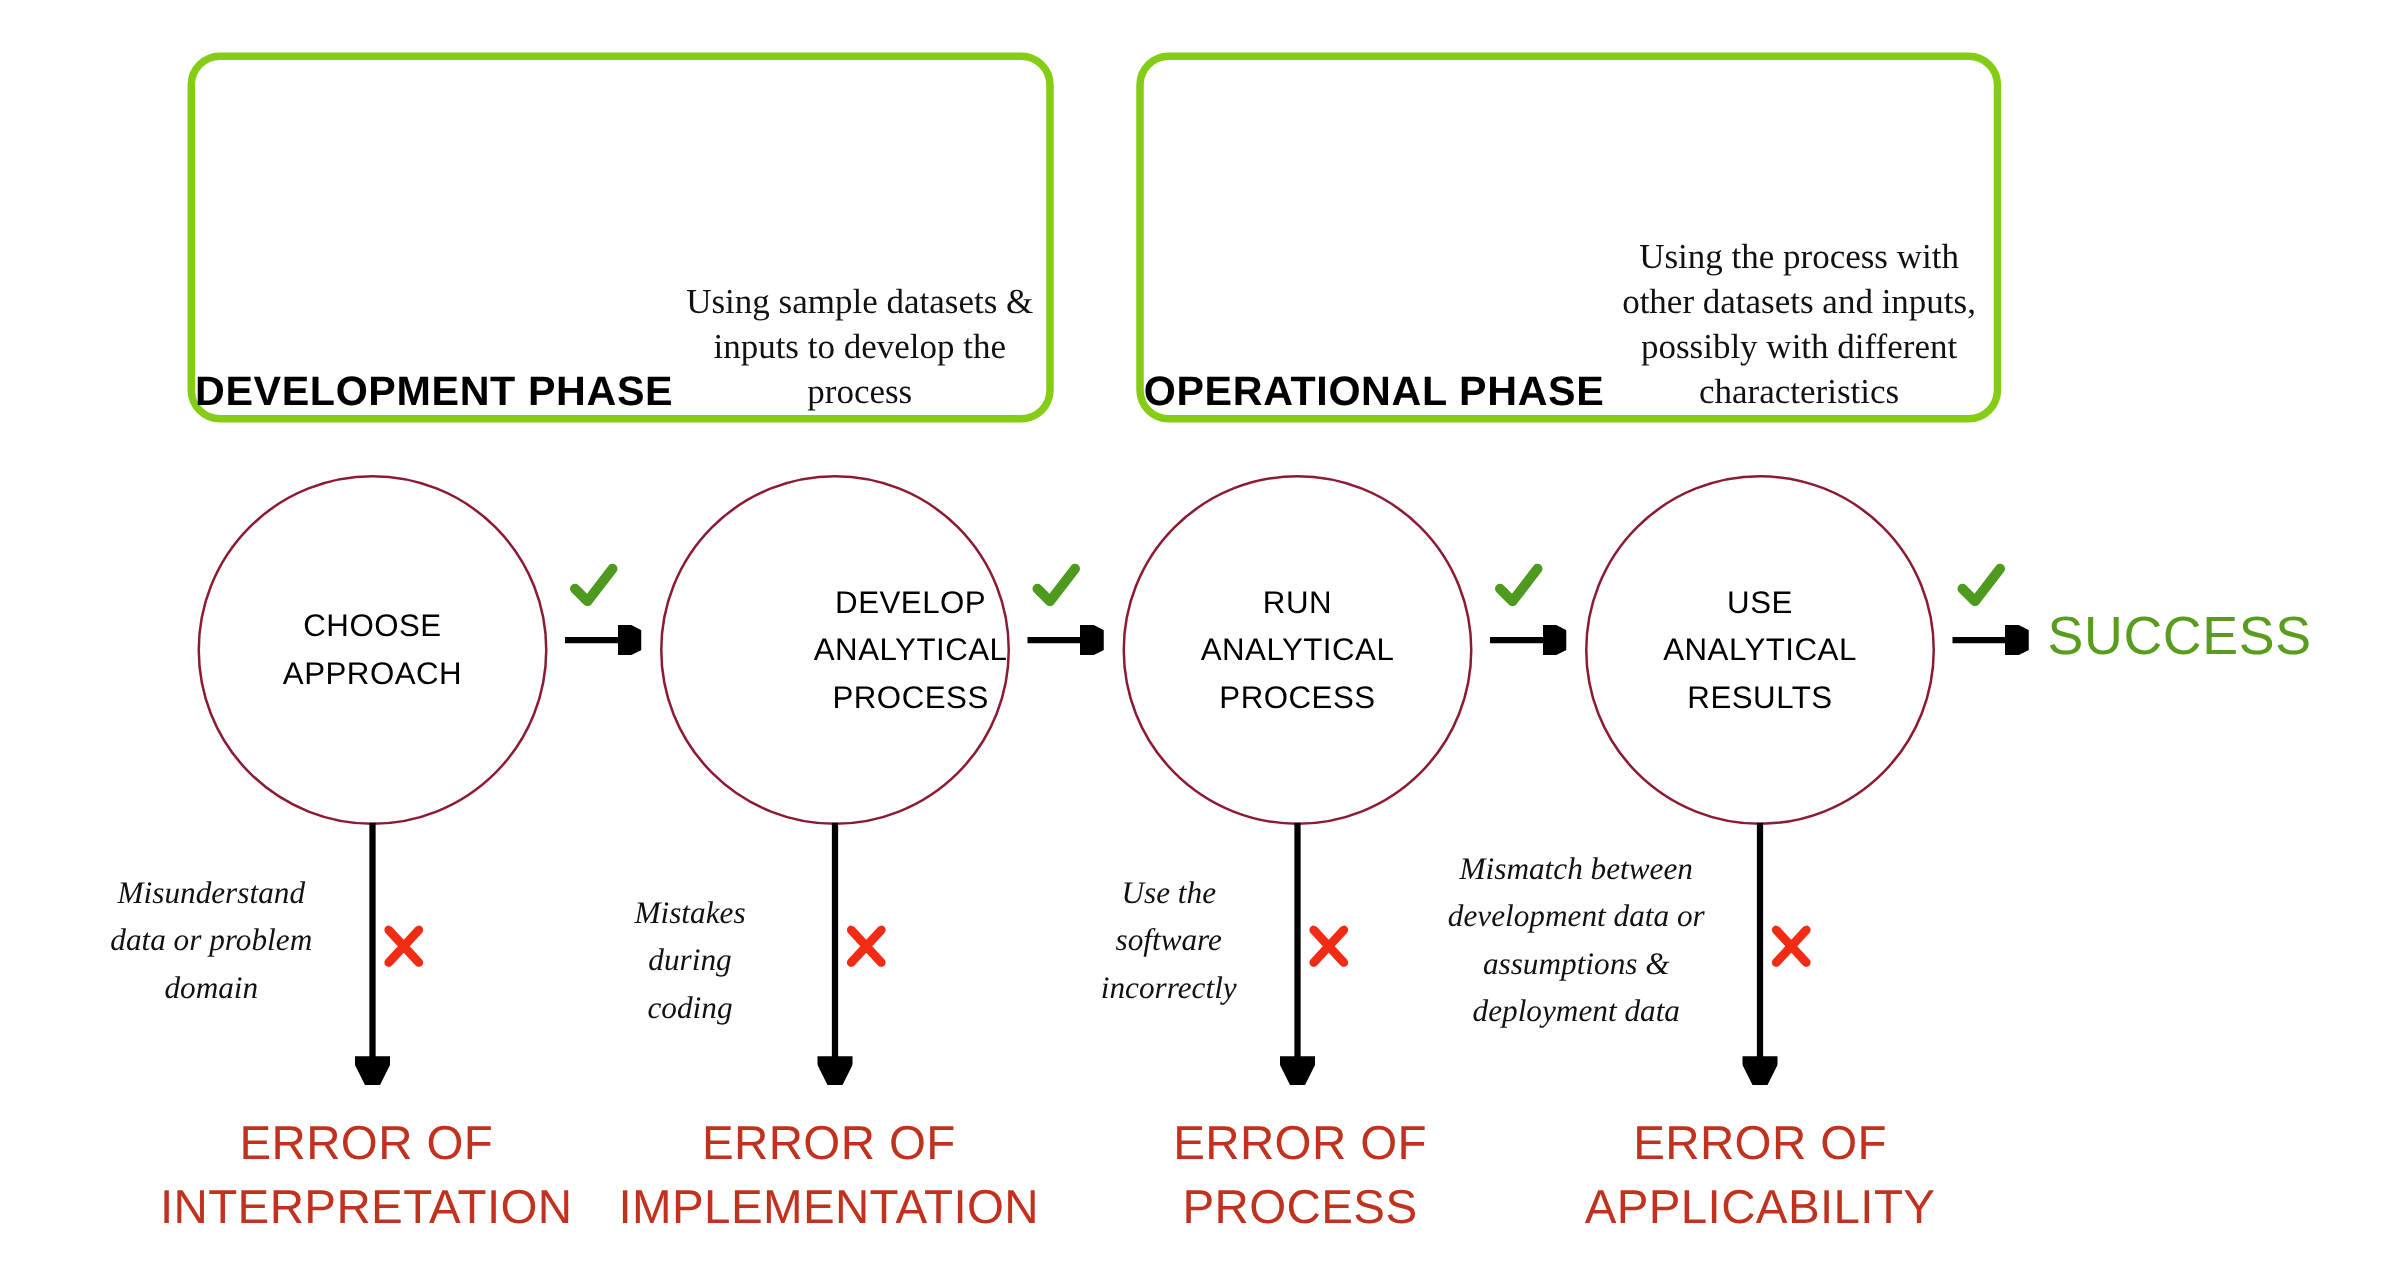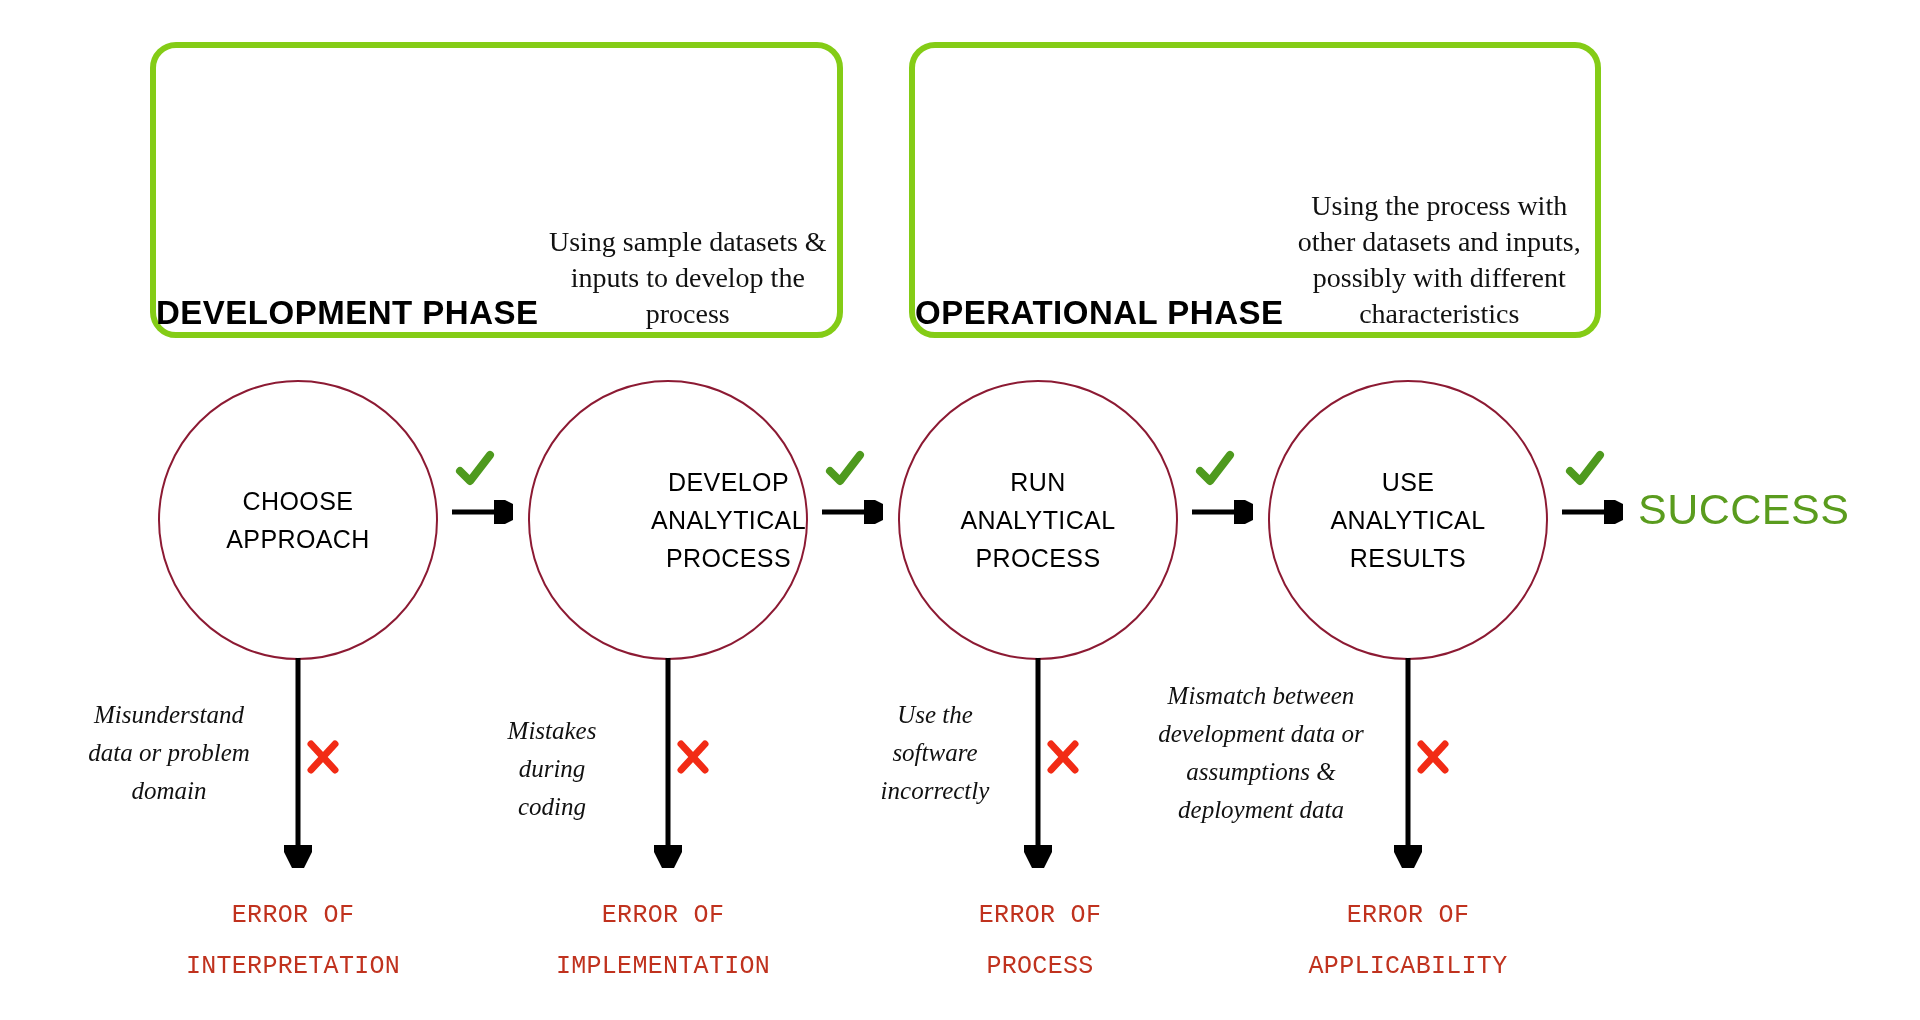--- a/index.html
+++ b/index.html
@@ -139,22 +139,22 @@
     font-size: 25px;
     line-height: 38px;
     color: #111111;
     text-align: center;
     white-space: pre-line;
   }
 
   
   .error-label {
     position: absolute;
-    font-family: Liberation Mono, monospace;
-    font-size: 25px;
+    font-family: Liberation Sans, sans-serif;
+    font-size: 38px;
     line-height: 51px;
     color: #c0321e;
     text-align: center;
     white-space: pre-line;
     letter-spacing: 0.3px;
   }
 </style>
 </head>
 <body>
 

